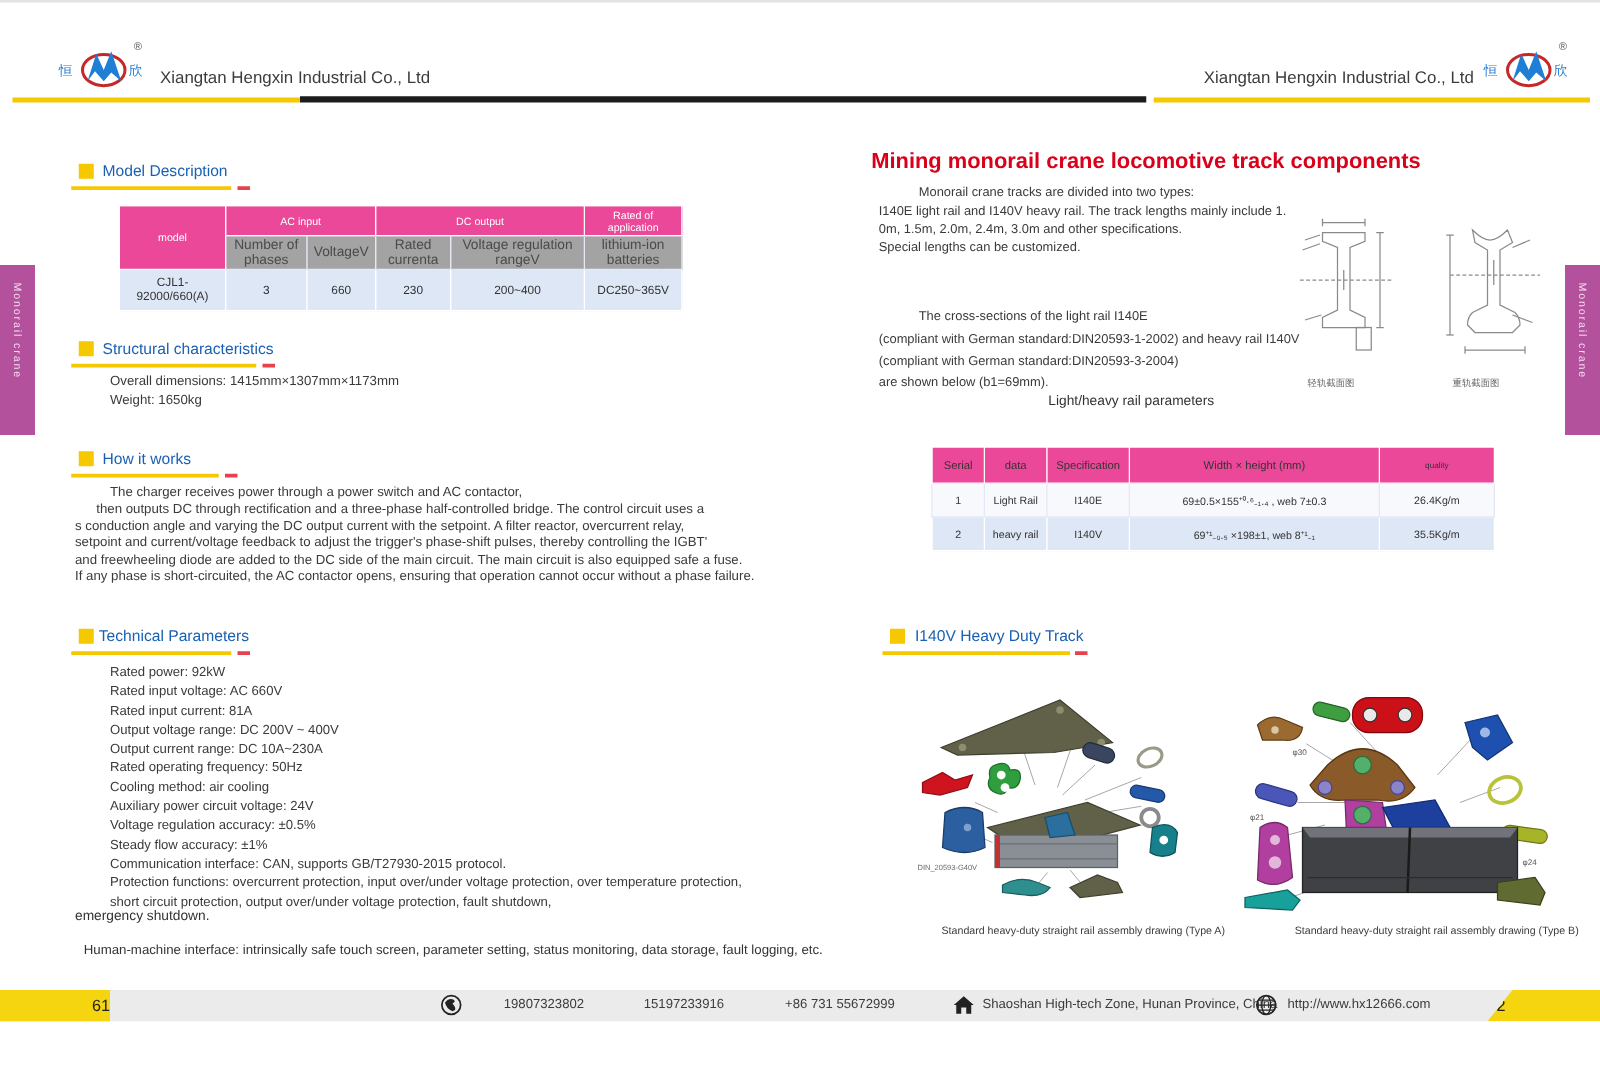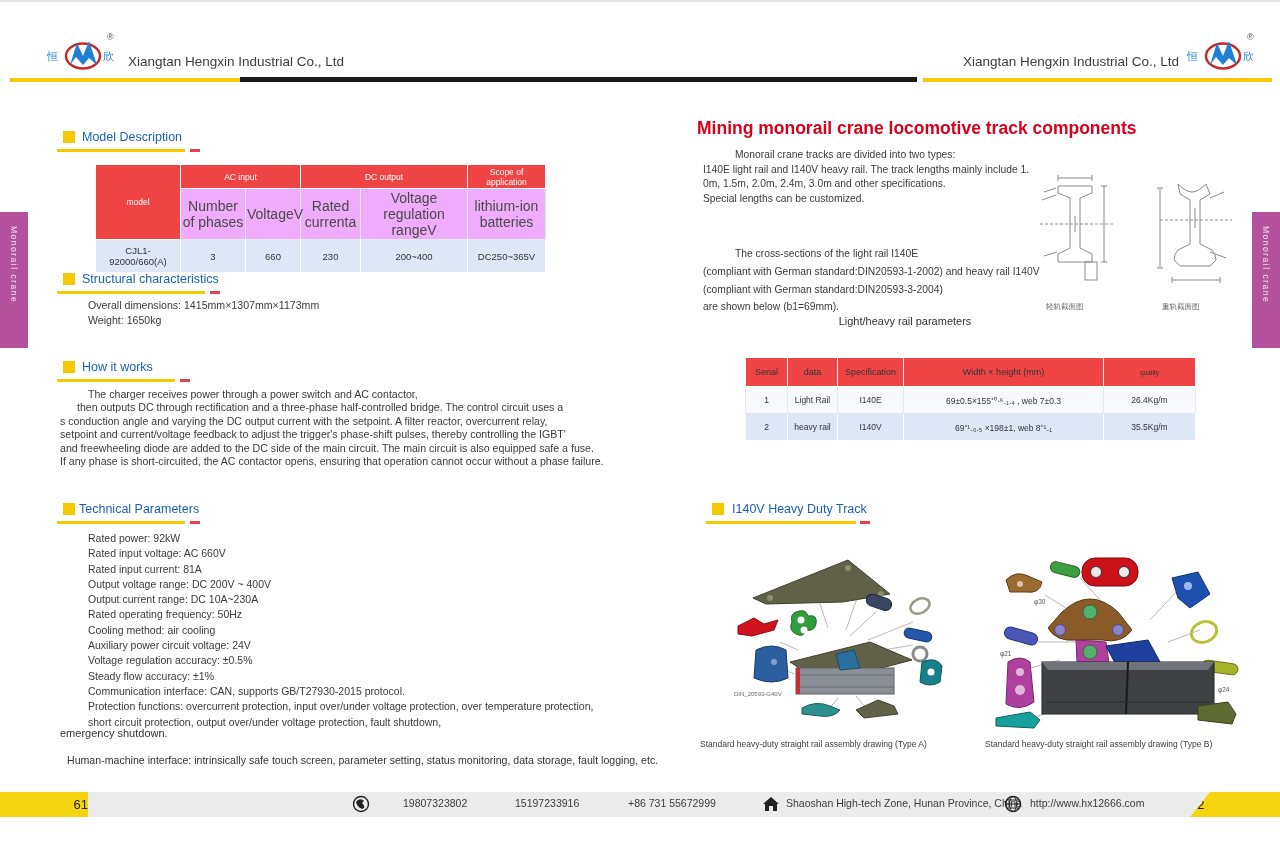--- a/index.html
+++ b/index.html
@@ -9,35 +9,35 @@
   .divider{position:absolute;height:4px;}
   .tab{position:absolute;width:28px;height:136px;background:#b4519c;color:#f2ddef;}
   .tab span{display:block;writing-mode:vertical-rl;font-size:8.5px;letter-spacing:1.5px;margin:14px auto 0 auto;}
   .sec-sq{position:absolute;width:12px;height:12px;background:#f6c800;}
   .sec-title{position:absolute;color:#1a61b4;font-size:12.5px;white-space:nowrap;}
   .sec-uline{position:absolute;height:3px;background:#f6c800;}
   .sec-rdash{position:absolute;width:10px;height:3px;background:#e8404d;}
   table{border-collapse:collapse;}
   .mtable{position:absolute;left:95px;top:162px;width:450px;table-layout:fixed;}
   .mtable td{border:1px solid #ffffff;text-align:center;vertical-align:middle;}
-  .hb{background:#ef4444;color:#ffffff;font-size:8.5px;}
-  .hw{background:#f0abfc;color:#4a4a4a;font-size:14px;border:1px solid #e4e9f2 !important;}
+  .hb{background:#ec4899;color:#ffffff;font-size:8.5px;}
+  .hw{background:#a3a3a3;color:#4a4a4a;font-size:11px;border:1px solid #e4e9f2 !important;}
   .drow td{background:#dde7f6;color:#333;font-size:9.5px;height:30px;}
   .rtable{position:absolute;left:745px;top:355px;width:450px;table-layout:fixed;}
   .rtable td{border:1px solid #ffffff;text-align:center;vertical-align:middle;color:#333;}
   .rtable .hb{height:26px;font-size:9px;}
   .rtable .r1 td{background:#f7f9fd;font-size:8.5px;height:24px;border:1px solid #e2e8f4;}
   .rtable .r2 td{background:#dde7f6;font-size:8.5px;height:24px;}
   .para{position:absolute;color:#3a3a3a;}
   .para div{white-space:nowrap;}
   .footer-bar{position:absolute;left:0;top:790px;width:1280px;height:25px;background:#ebebeb;}
   .pgbox{position:absolute;top:790px;height:25px;background:#f5d410;color:#222;font-size:13px;line-height:25px;}
   .ftxt{position:absolute;top:795px;font-size:10.5px;color:#3b3b3b;white-space:nowrap;}
   .redtitle{position:absolute;left:697px;top:116px;font-size:17.5px;font-weight:bold;color:#d9001b;white-space:nowrap;}
-  .cap{position:absolute;font-size:8.5px;color:#3c3c3c;text-align:left;white-space:nowrap;}
+  .cap{position:absolute;font-size:8.5px;color:#3c3c3c;text-align:right;white-space:nowrap;}
   .cncap{position:absolute;font-size:7.5px;color:#666;white-space:nowrap;}
 </style>
 </head>
 <body>
 
 <div id="page">
 
   <svg class="abs" style="left:45px;top:28px" width="78" height="46" viewBox="0 0 78 46">
     <ellipse cx="38" cy="26" rx="17" ry="12.5" fill="none" stroke="#c62828" stroke-width="2.4"></ellipse>
     <path d="M25,35 L32,13 L38,26 L44,11 L52,35 L44,28 L38,35 L31,27 Z" fill="#1e7fd4"></path>
@@ -79,21 +79,21 @@
         <col style="width:55px">
         <col style="width:60px">
         <col style="width:107px">
         <col style="width:78px">
       </colgroup>
     <tbody>
         <tr style="height:24px">
       <td rowspan="2" class="hb">model</td>
       <td colspan="2" class="hb">AC input</td>
       <td colspan="2" class="hb">DC output</td>
-      <td class="hb">Scope of application</td>
+      <td class="hb">Rated of application</td>
     </tr>
     <tr style="height:26px">
       <td class="hw">Number of phases</td>
       <td class="hw">VoltageV</td>
       <td class="hw">Rated currenta</td>
       <td class="hw">Voltage regulation rangeV</td>
       <td class="hw">lithium-ion batteries</td>
     </tr>
     <tr class="drow">
       <td>CJL1-92000/660(A)</td>

